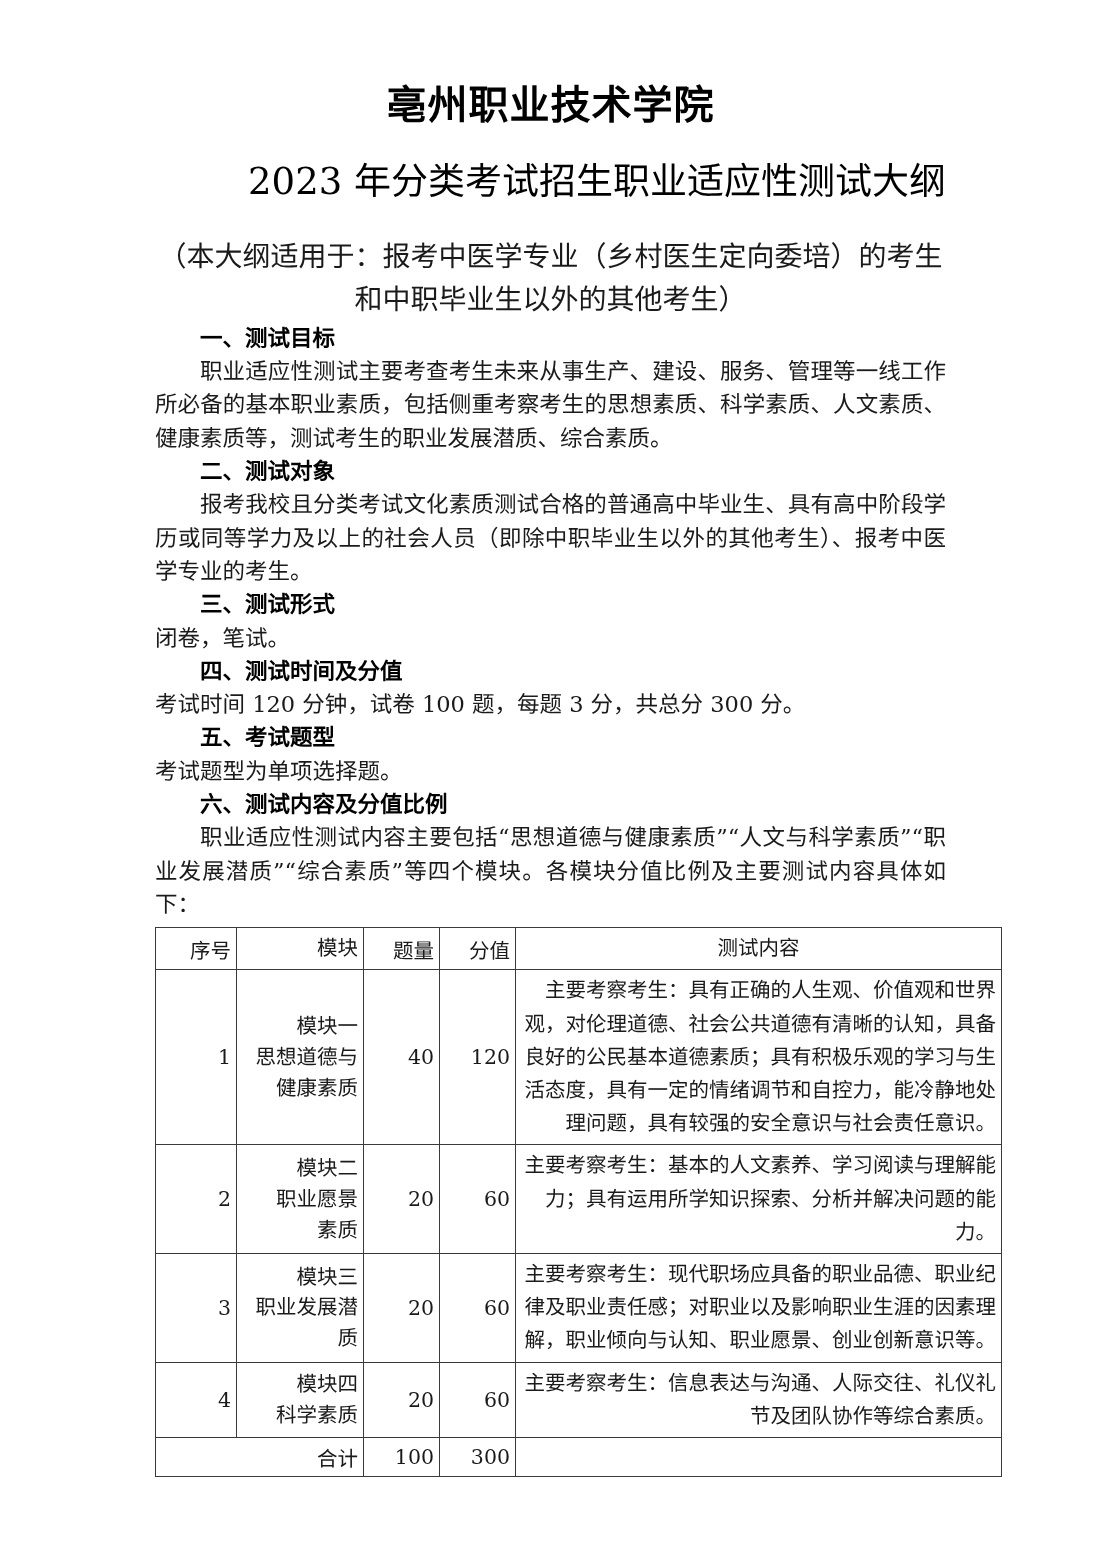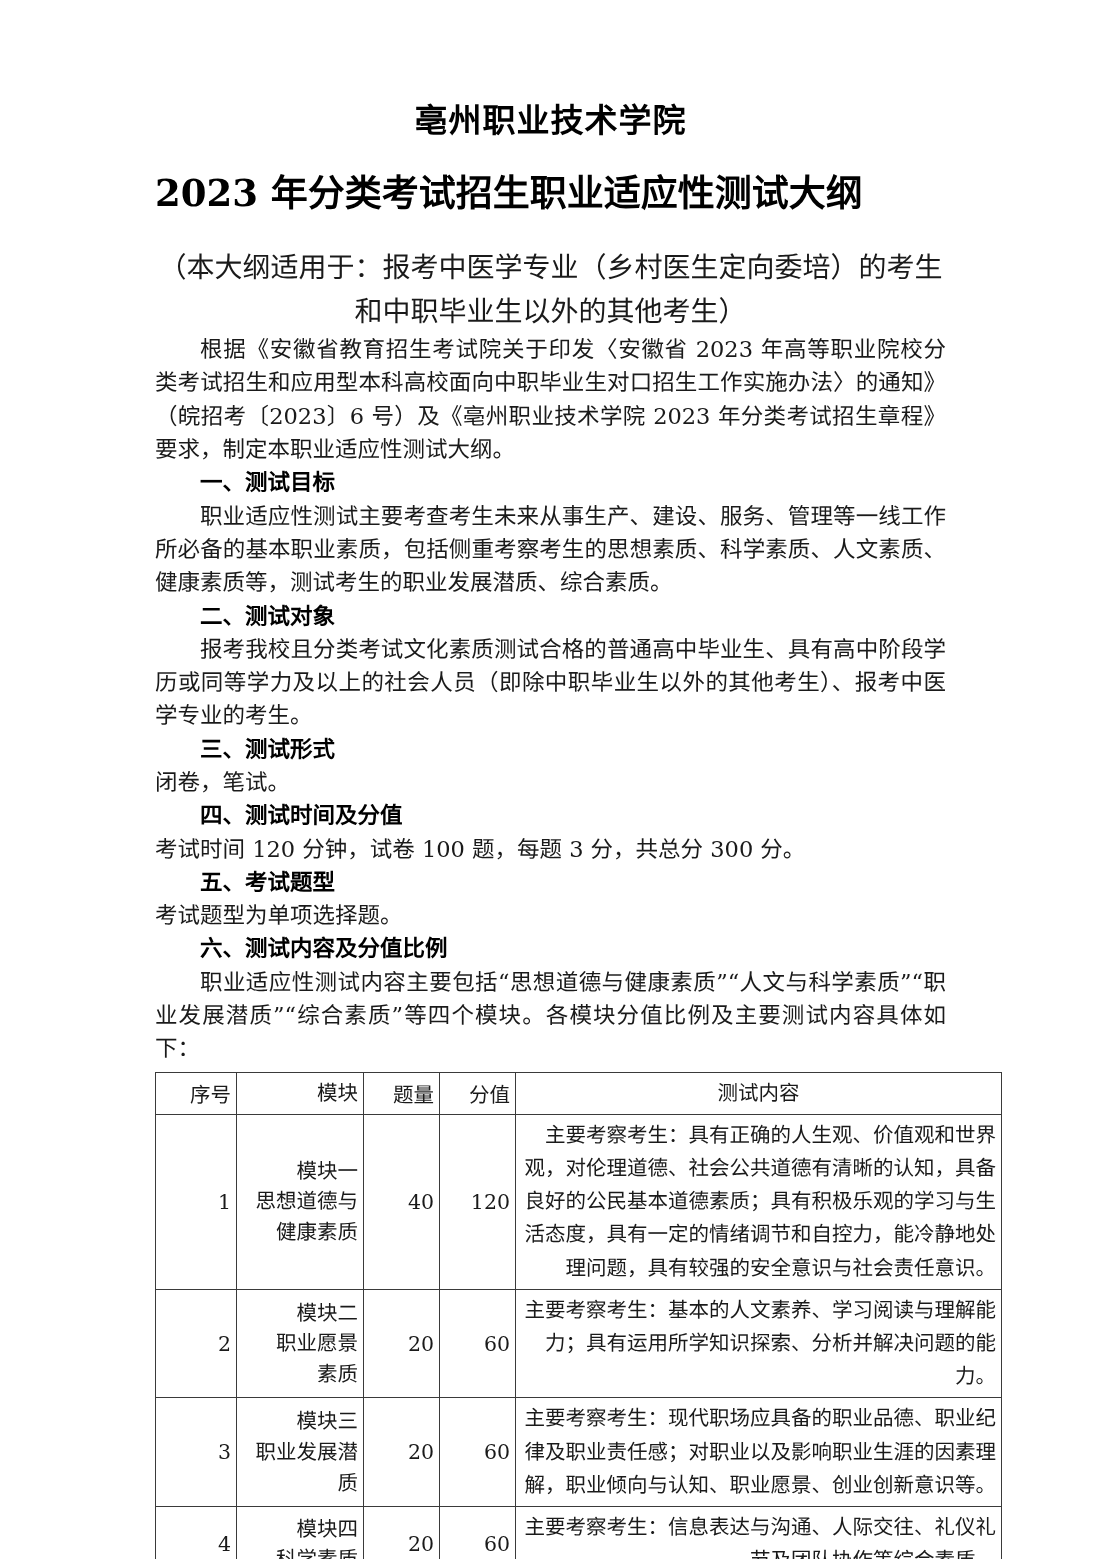--- a/index.html
+++ b/index.html
@@ -25,32 +25,32 @@
   .content {
     position: absolute;
     left: 155px;
     top: 0;
     width: 791px;
   }
 
   
   .title-main {
     text-align: center;
-    font-size: 33px;
+    font-size: 40px;
     font-weight: bold;
     letter-spacing: 1px;
-    margin-top: 100px;
+    margin-top: 80px;
     line-height: 1.25;
     font-family: "DejaVu Serif", "Liberation Serif", serif;
     color: #000;
   }
   .title-sub {
-    text-align: left;
+    text-align: right;
     font-size: 37px;
-    font-weight: bold;
+    font-weight: normal;
     letter-spacing: 0px;
     margin-top: 30px;
     line-height: 1.2;
     color: #000;
   }
   .title-note {
     text-align: center;
     font-size: 28px;
     line-height: 1.55;
     margin-top: 20px;
@@ -110,21 +110,20 @@
 </head>
 <body>
 
 <div class="page">
   <div class="content">
 
     <h1 class="title-main">亳州职业技术学院</h1>
     <h2 class="title-sub">2023 年分类考试招生职业适应性测试大纲</h2>
     <div class="title-note">（本大纲适用于：报考中医学专业（乡村医生定向委培）的考生和中职毕业生以外的其他考生）</div>
 
-    <p class="body indent intro">根据《安徽省教育招生考试院关于印发〈安徽省 2023 年高等职业院校分类考试招生和应用型本科高校面向中职毕业生对口招生工作实施办法〉的通知》（皖招考〔2023〕6 号）及《亳州职业技术学院 2023 年分类考试招生章程》要求，制定本职业适应性测试大纲。</p>
 
     <div class="sec-head">一、测试目标</div>
     <p class="body indent">职业适应性测试主要考查考生未来从事生产、建设、服务、管理等一线工作所必备的基本职业素质，包括侧重考察考生的思想素质、科学素质、人文素质、健康素质等，测试考生的职业发展潜质、综合素质。</p>
 
     <div class="sec-head">二、测试对象</div>
     <p class="body indent">报考我校且分类考试文化素质测试合格的普通高中毕业生、具有高中阶段学历或同等学力及以上的社会人员（即除中职毕业生以外的其他考生）、报考中医学专业的考生。</p>
 
     <div class="sec-head">三、测试形式</div>
     <p class="body">闭卷，笔试。</p>
 

